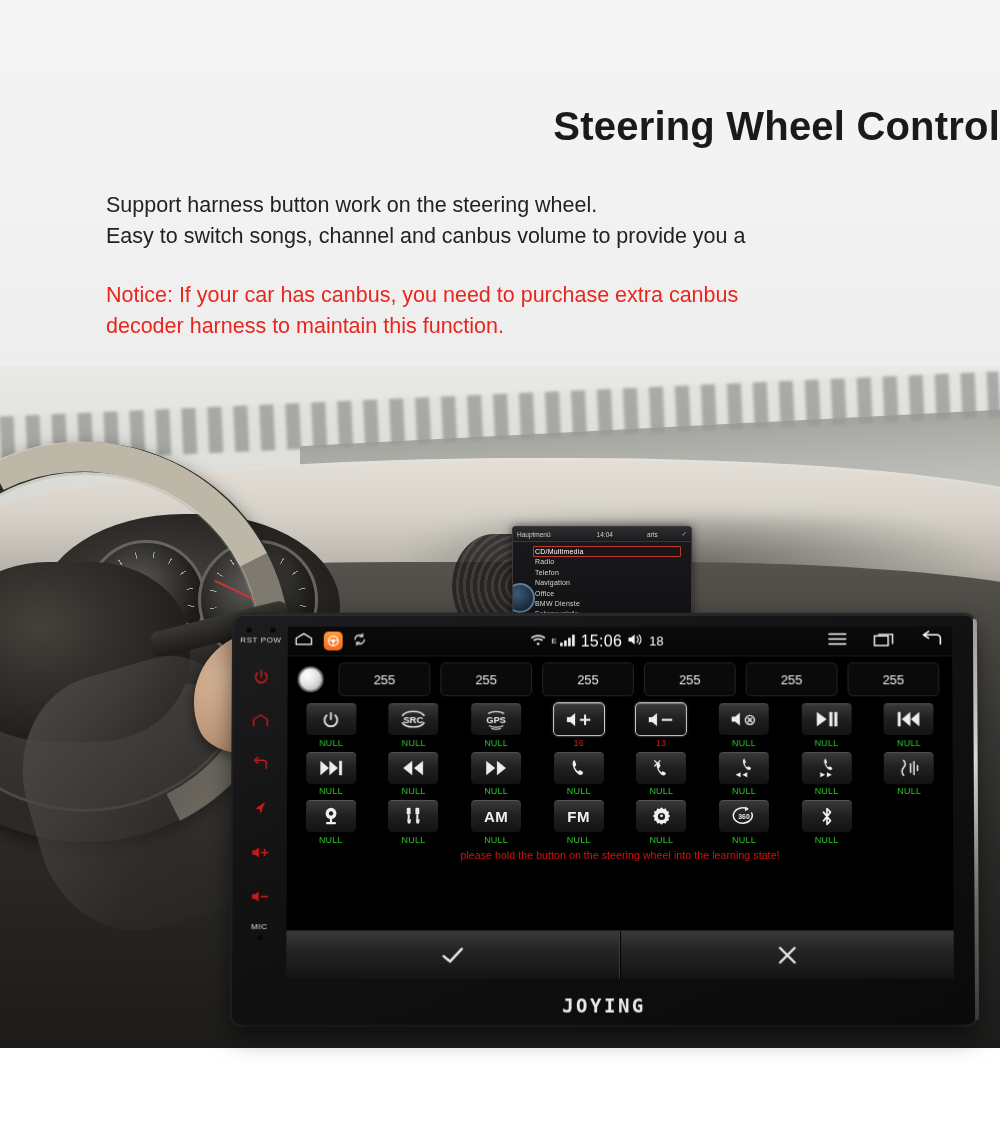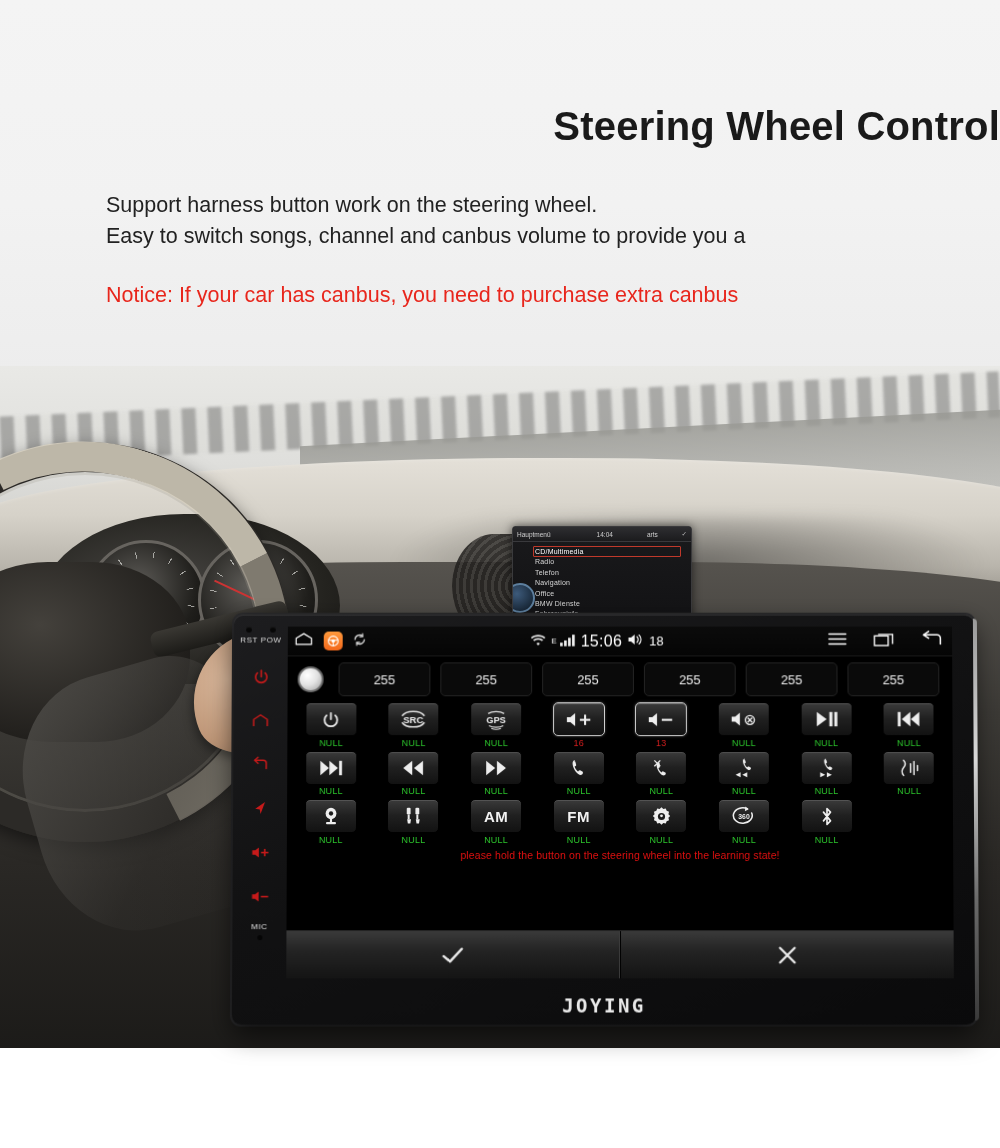--- a/index.html
+++ b/index.html
@@ -321,20 +321,21 @@
   <div class="header-zone">
     <div class="title">Steering Wheel Control</div>
 
     <div class="desc">
       <div>Support harness button work on the steering wheel.</div>
       <div>Easy to switch songs, channel and canbus volume to provide you a</div>
     </div>
 
     <div class="notice">
       <div>Notice: If your car has canbus, you need to purchase extra canbus</div>
+      <div>decoder harness to maintain this function.</div>
     </div>
   </div>
 
   <div class="photo">
     <div class="guardrail"></div>
     <div class="road"></div>
     <div class="lanemark"></div>
 
     <div class="dash-top"></div>
     <div class="dash-shadow"></div>

